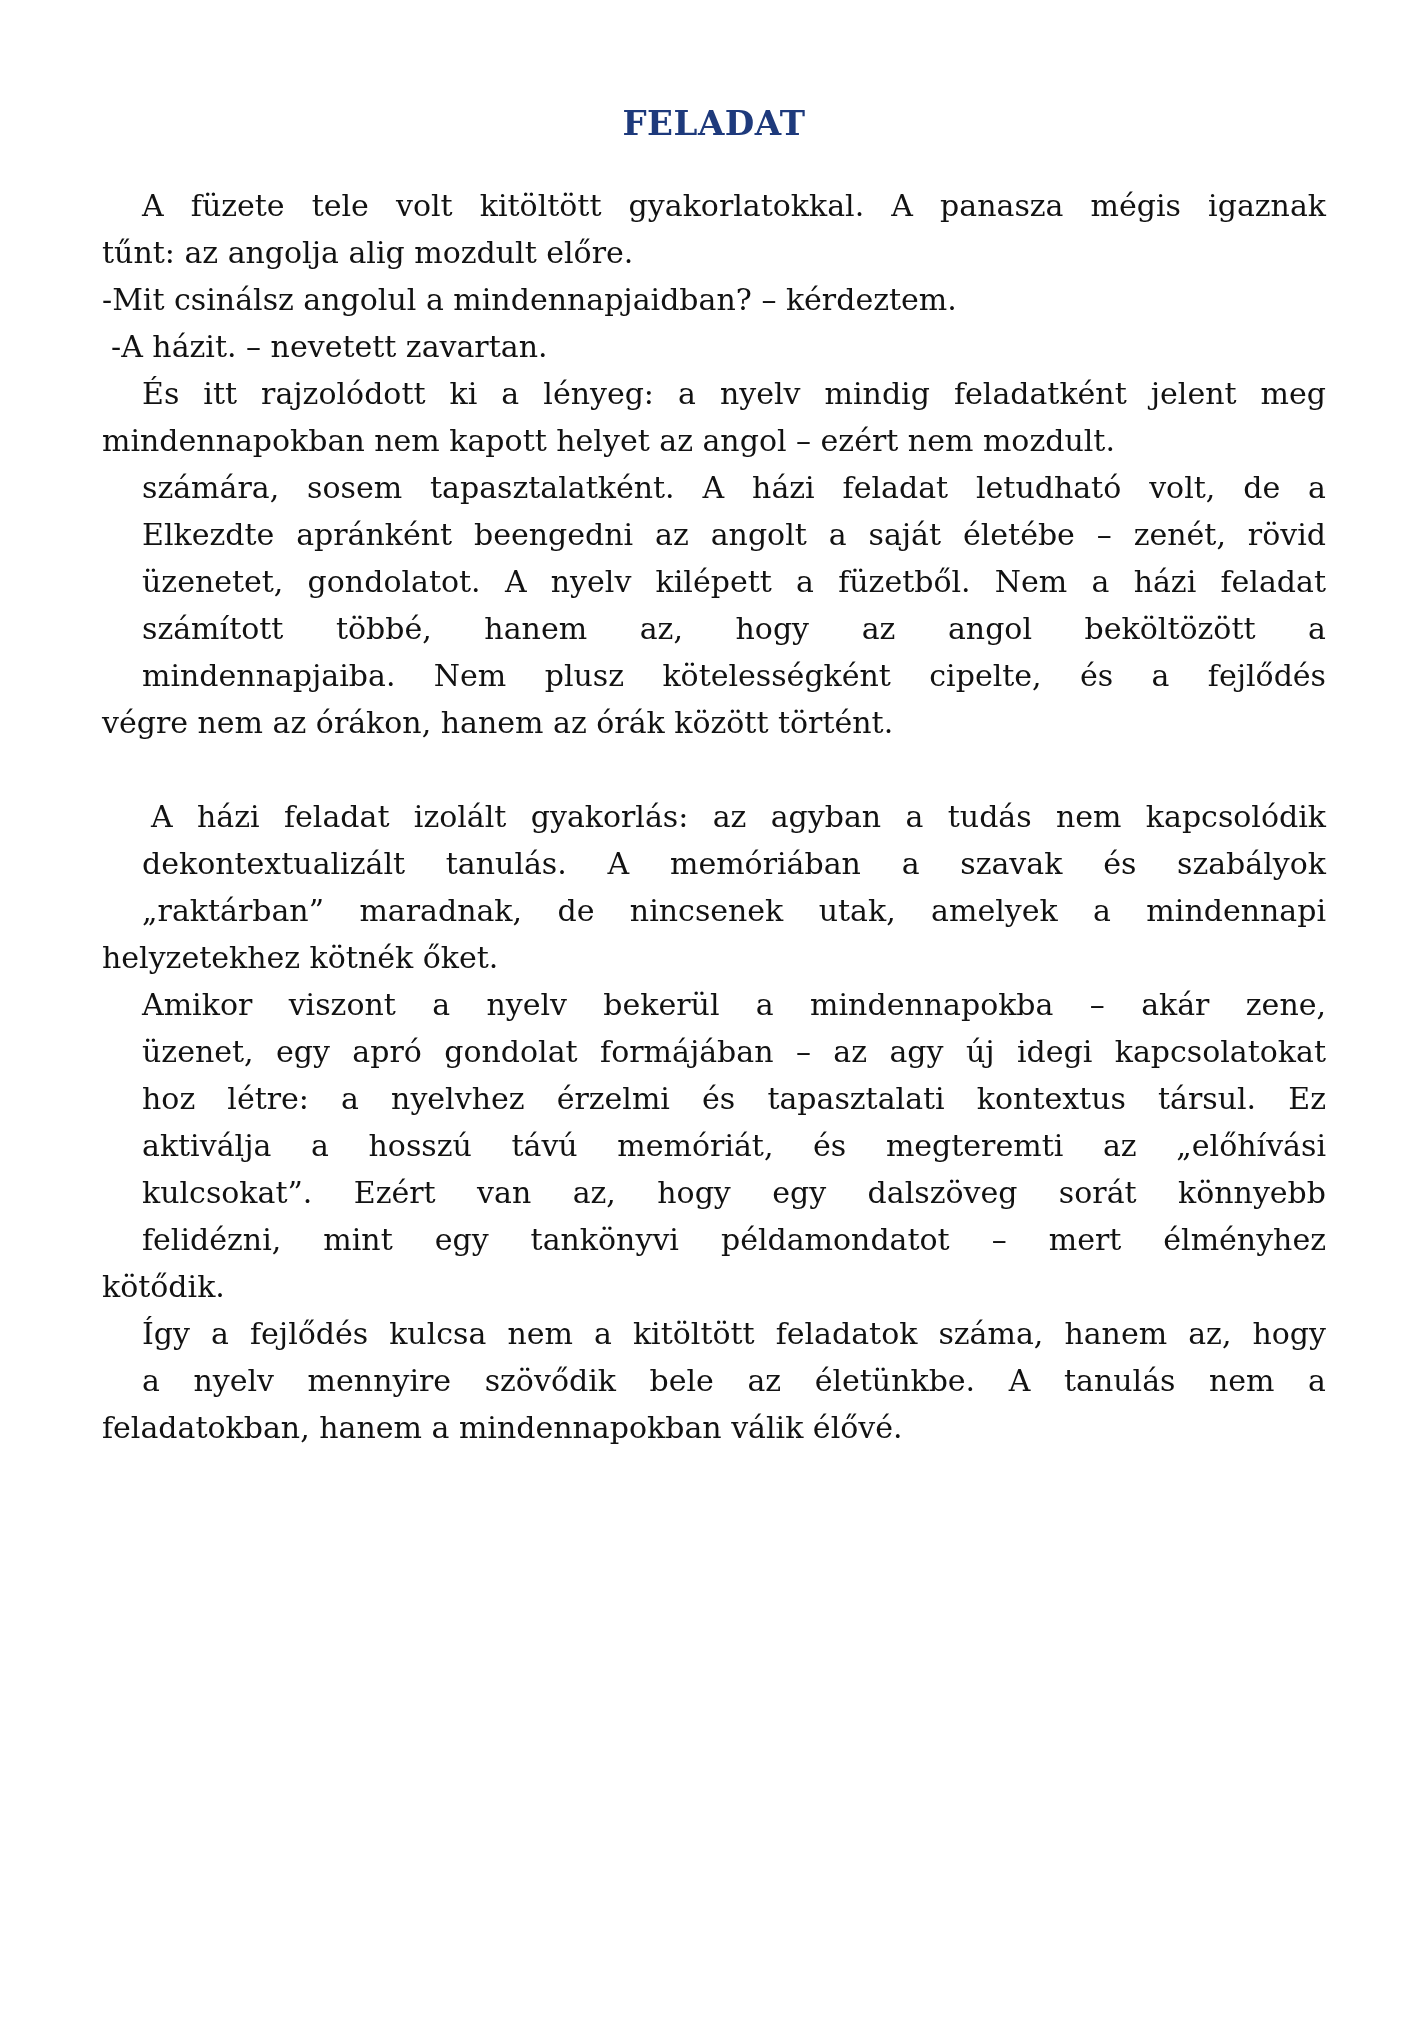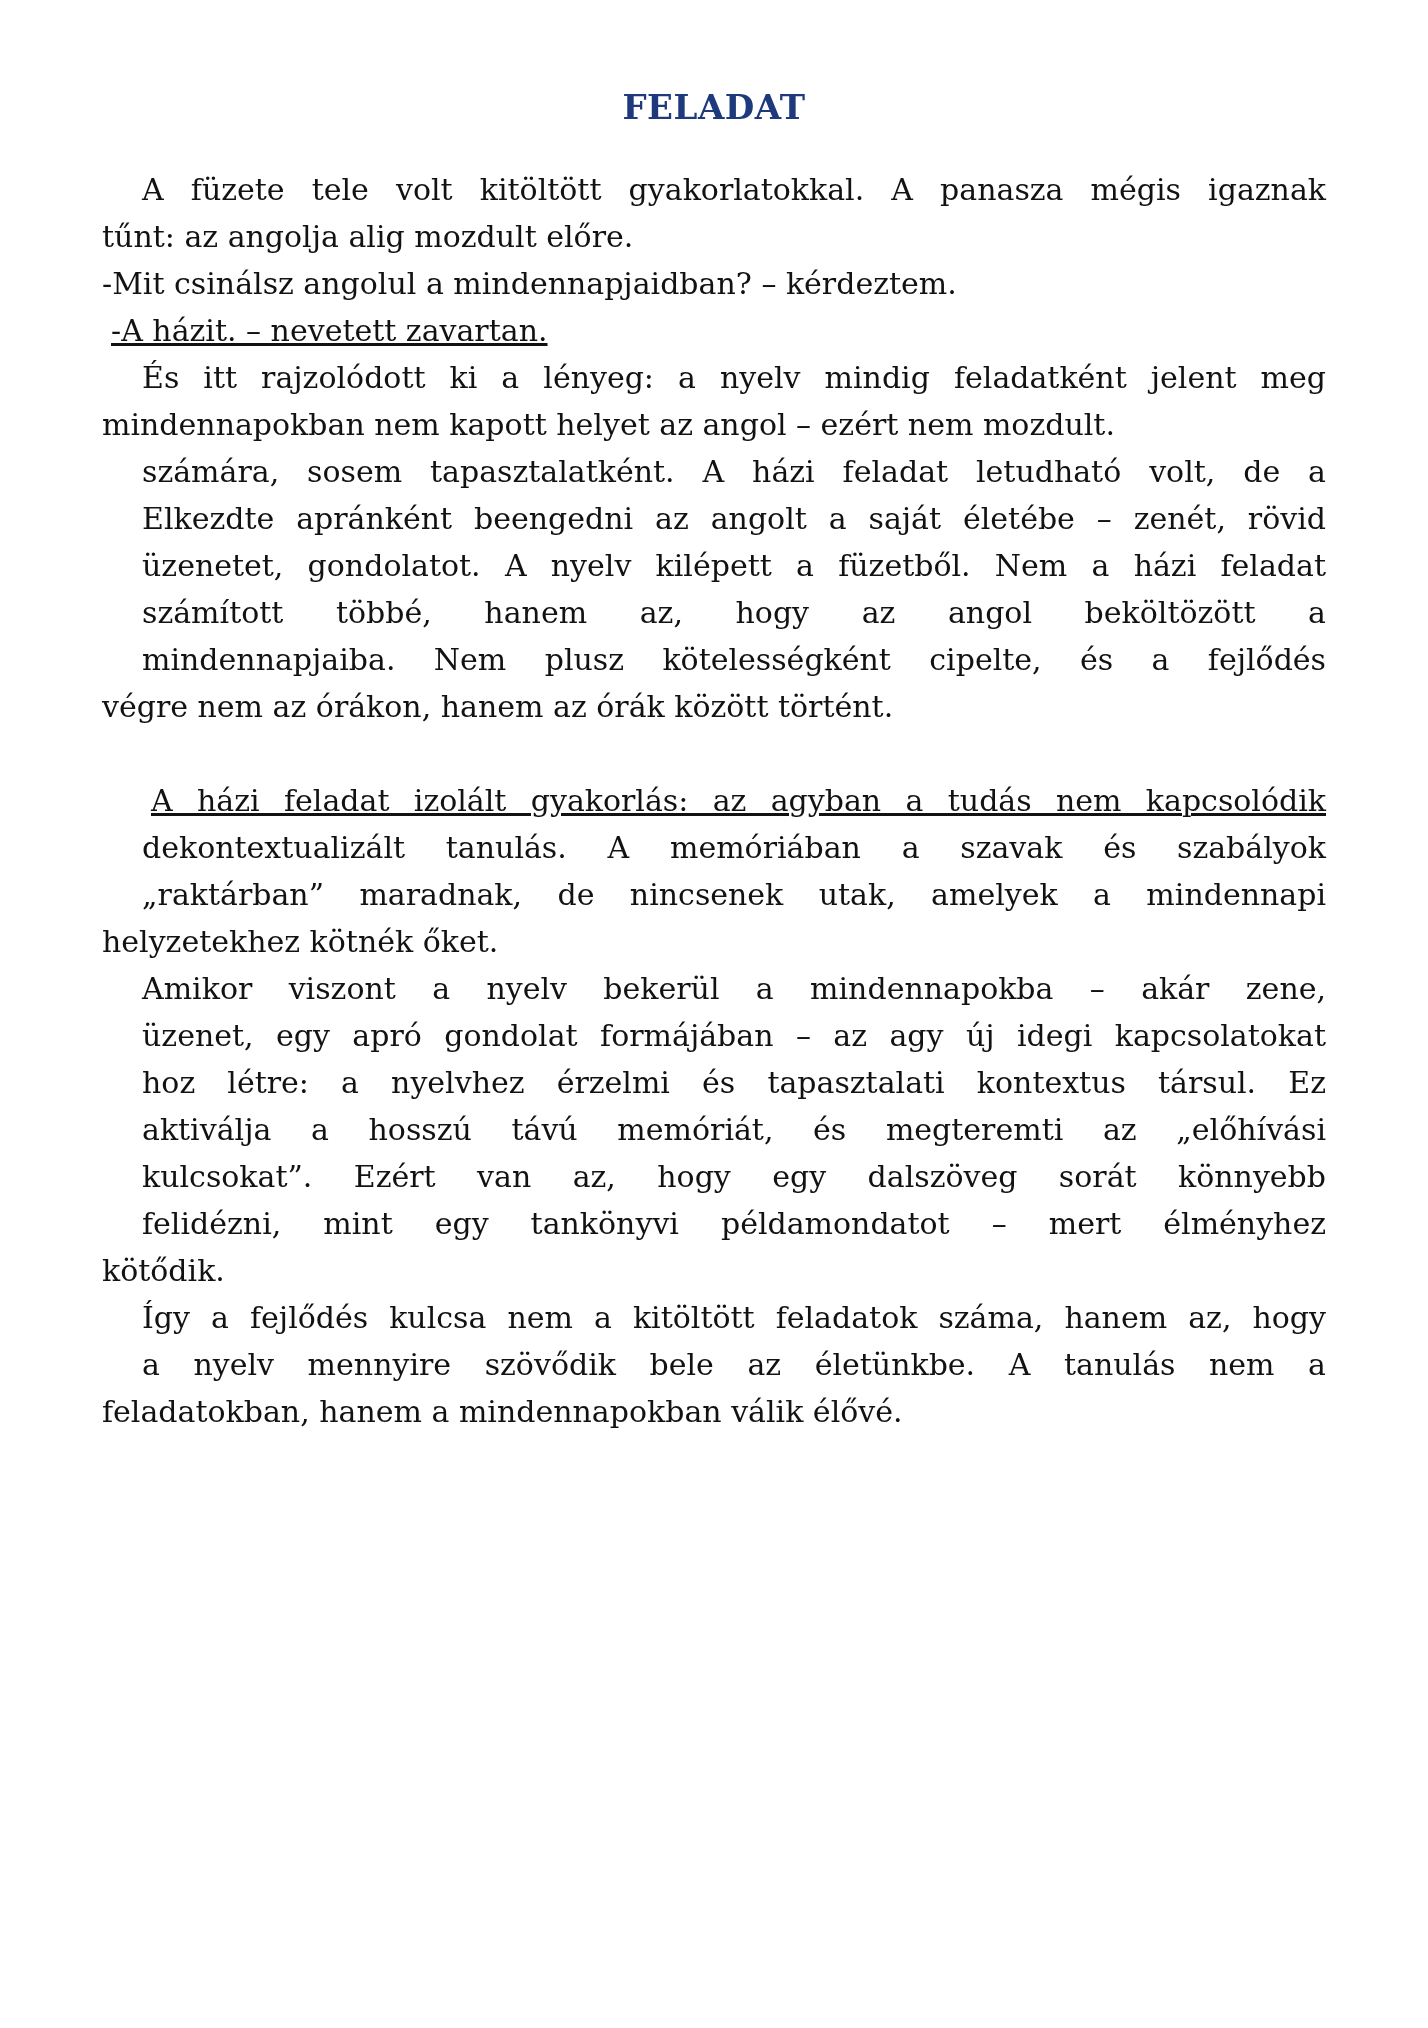--- a/index.html
+++ b/index.html
@@ -13,21 +13,21 @@
     font-family: "DejaVu Serif", serif;
     overflow: hidden;
   }
   .page {
     width: 1428px;
     height: 2028px;
     background: #ffffff;
   }
   .title {
     padding-top: 88px;
-    margin: 0;
+    margin: 16px;
     text-align: center;
     font-size: 34px;
     line-height: 38px;
     font-weight: bold;
     color: #1e3a7c;
     letter-spacing: 0.5px;
   }
   .doc {
     margin: 40px 102px 0 102px;
     color: #121212;
@@ -39,21 +39,20 @@
   }
   
   .j {
     text-align: justify;
     text-align-last: justify;
     margin-left: 40px;
   }
   
   .ind {
     padding-left: 9px;
-    text-decoration: underline;
   }
   .blank {
     height: 47px;
   }
 </style>
 </head>
 <body>
 
 <div class="page">
 

